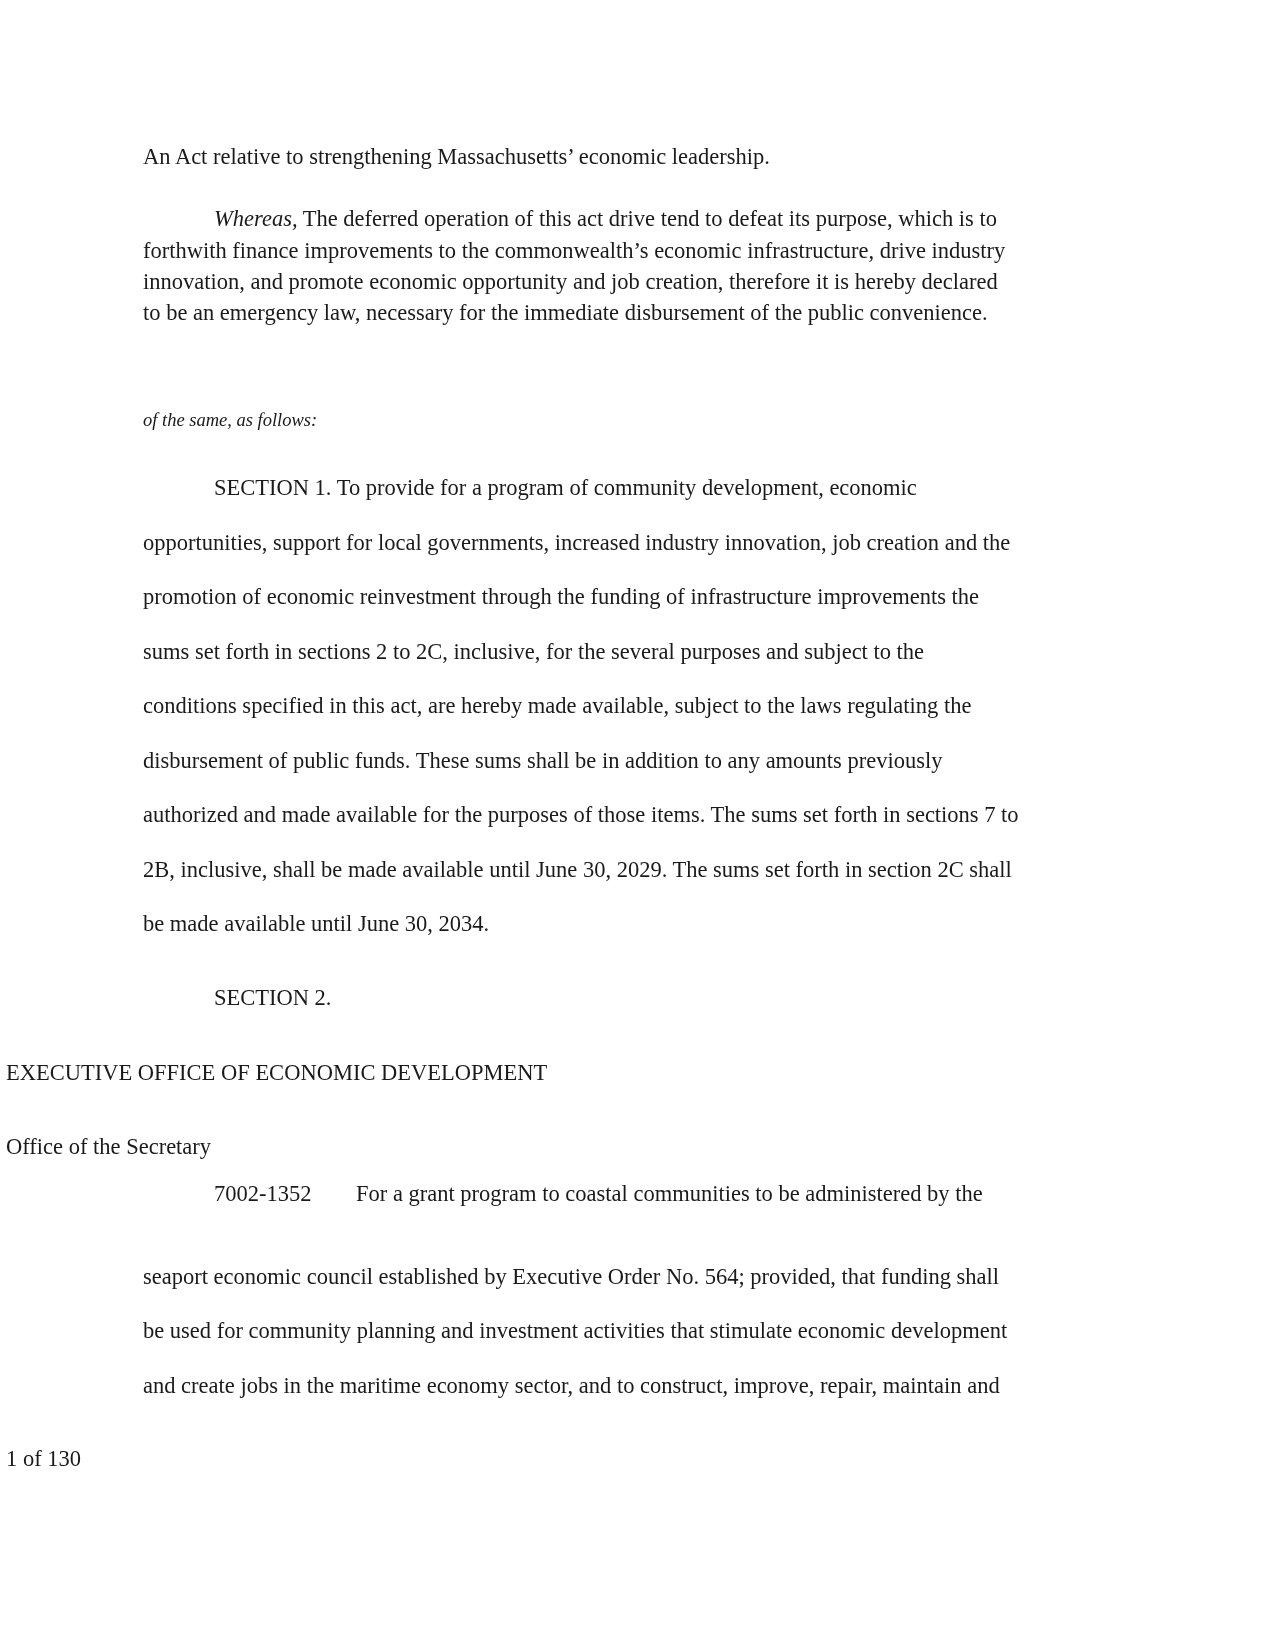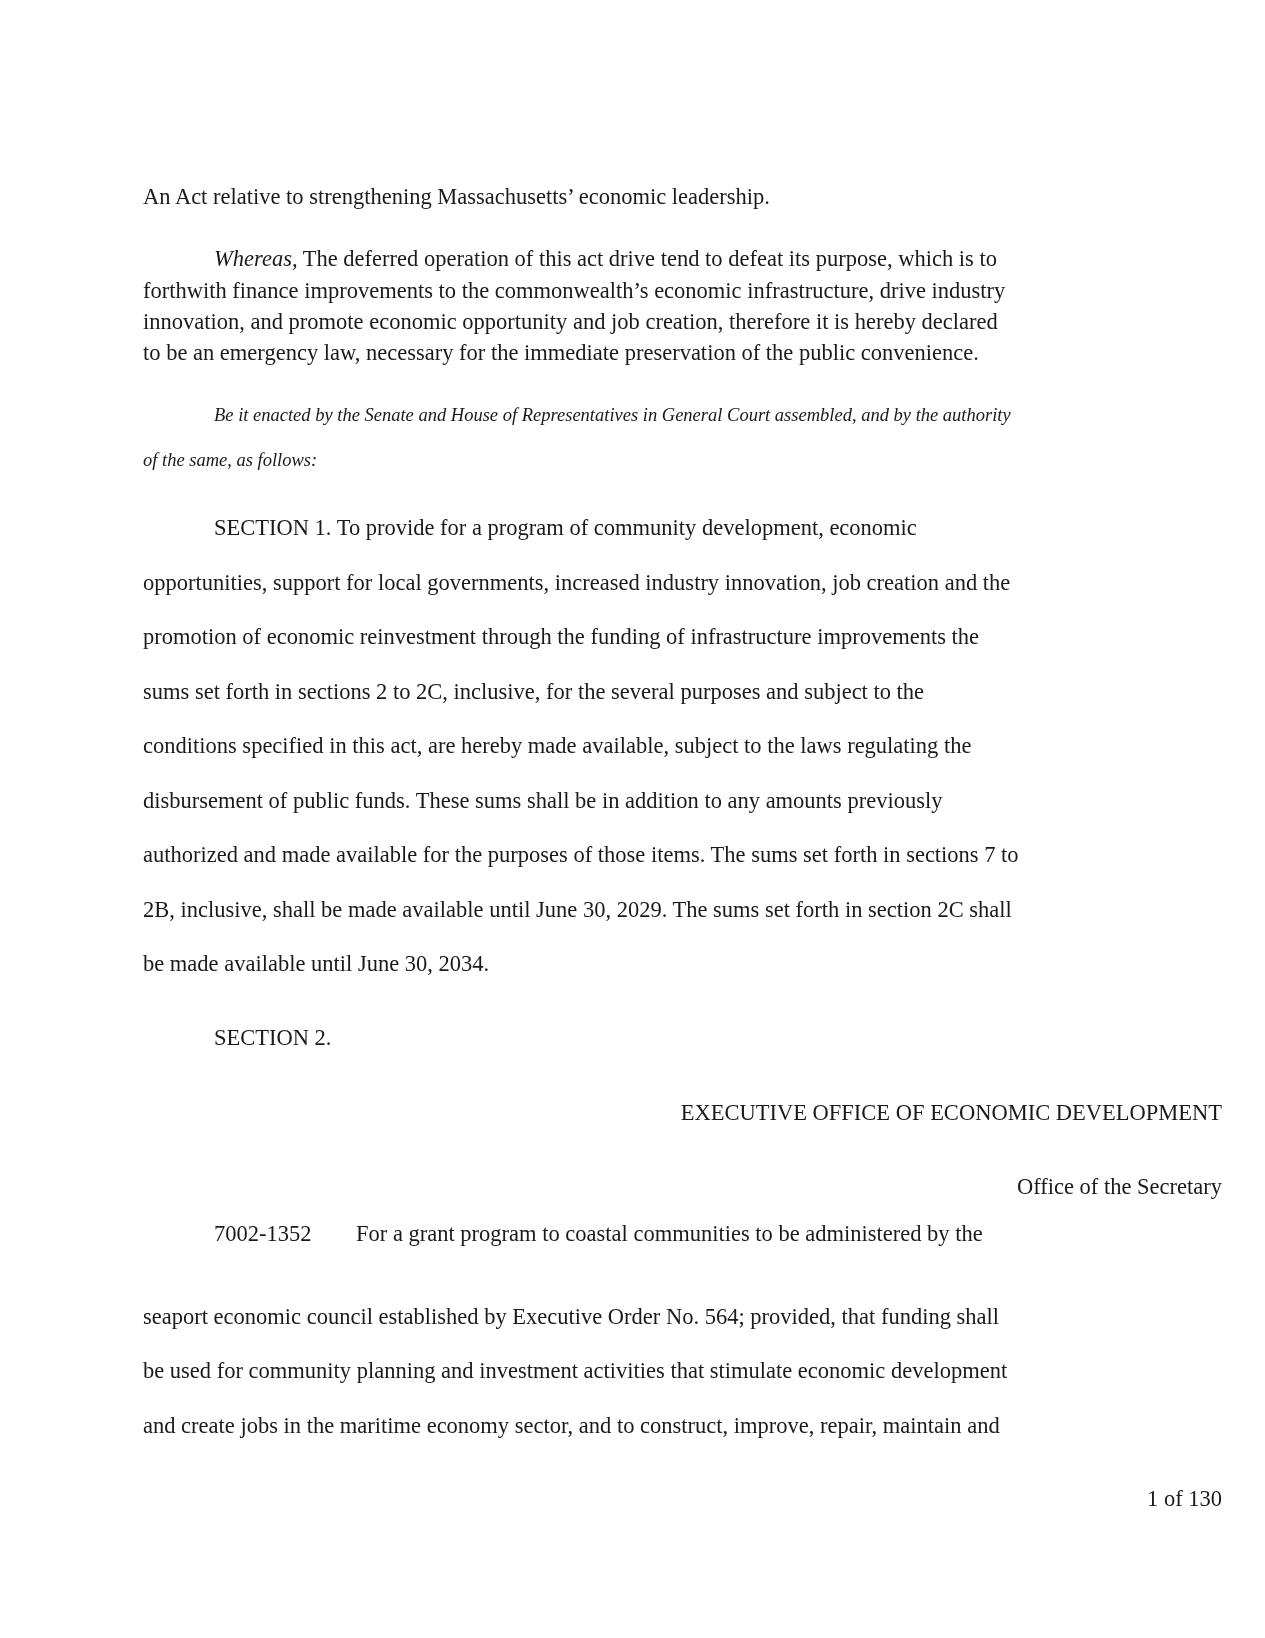--- a/index.html
+++ b/index.html
@@ -1,41 +1,40 @@
 <!DOCTYPE html>
 <html><head>
 <meta charset="utf-8">
 <style>
   html, body { margin: 0; padding: 0; background: #ffffff; }
   body {
     width: 1265px; height: 1638px; position: relative; overflow: hidden;
     font-family: "Liberation Serif", "DejaVu Serif", serif;
     color: #1a1a1a;
   }
-  .page { position: absolute; left: 0; top: 0; width: 1265px; height: 1219px; margin-top: 40px; }
+  .page { position: absolute; left: 0; top: 0; width: 1265px; height: 1219px; }
   .line { position: absolute; left: 143px; white-space: nowrap; font-size: 22.5px; line-height: 28px; }
   .indent { left: 214px; }
   .italic { font-style: italic; text-align: center; }
   .small-italic { font-style: italic; font-size: 18.5px; }
-  .center { left: 12px; width: 1210px; text-align: right; }
+  .center { left: 6px; width: 1210px; text-align: left; }
   .item-code { display: inline-block; width: 142px; }
 </style>
 </head>
 <body>
 
 <div class="page">
 
   <div class="line" style="top:143px">An Act relative to strengthening Massachusetts’ economic leadership.</div>
 
   <div class="line indent" style="top:205px"><span class="italic">Whereas,</span><span> The deferred operation of this act drive tend to defeat its purpose, which is to</span></div>
   <div class="line" style="top:237px">forthwith finance improvements to the commonwealth’s economic infrastructure, drive industry</div>
   <div class="line" style="top:268px">innovation, and promote economic opportunity and job creation, therefore it is hereby declared</div>
-  <div class="line" style="top:299px">to be an emergency law, necessary for the immediate preservation of the public convenience.</div>
+  <div class="line" style="top:299px">to be an emergency law, necessary for the immediate disbursement of the public convenience.</div>
 
-  <div class="line indent small-italic" style="top:361px">Be it enacted by the Senate and House of Representatives in General Court assembled, and by the authority</div>
   <div class="line small-italic" style="top:406px">of the same, as follows:</div>
 
   <div class="line indent" style="top:474px">SECTION 1. To provide for a program of community development, economic</div>
   <div class="line" style="top:529px">opportunities, support for local governments, increased industry innovation, job creation and the</div>
   <div class="line" style="top:583px">promotion of economic reinvestment through the funding of infrastructure improvements the</div>
   <div class="line" style="top:638px">sums set forth in sections 2 to 2C, inclusive, for the several purposes and subject to the</div>
   <div class="line" style="top:692px">conditions specified in this act, are hereby made available, subject to the laws regulating the</div>
   <div class="line" style="top:747px">disbursement of public funds. These sums shall be in addition to any amounts previously</div>
   <div class="line" style="top:801px">authorized and made available for the purposes of those items. The sums set forth in sections 7 to</div>
   <div class="line" style="top:856px">2B, inclusive, shall be made available until June 30, 2029. The sums set forth in section 2C shall</div>

